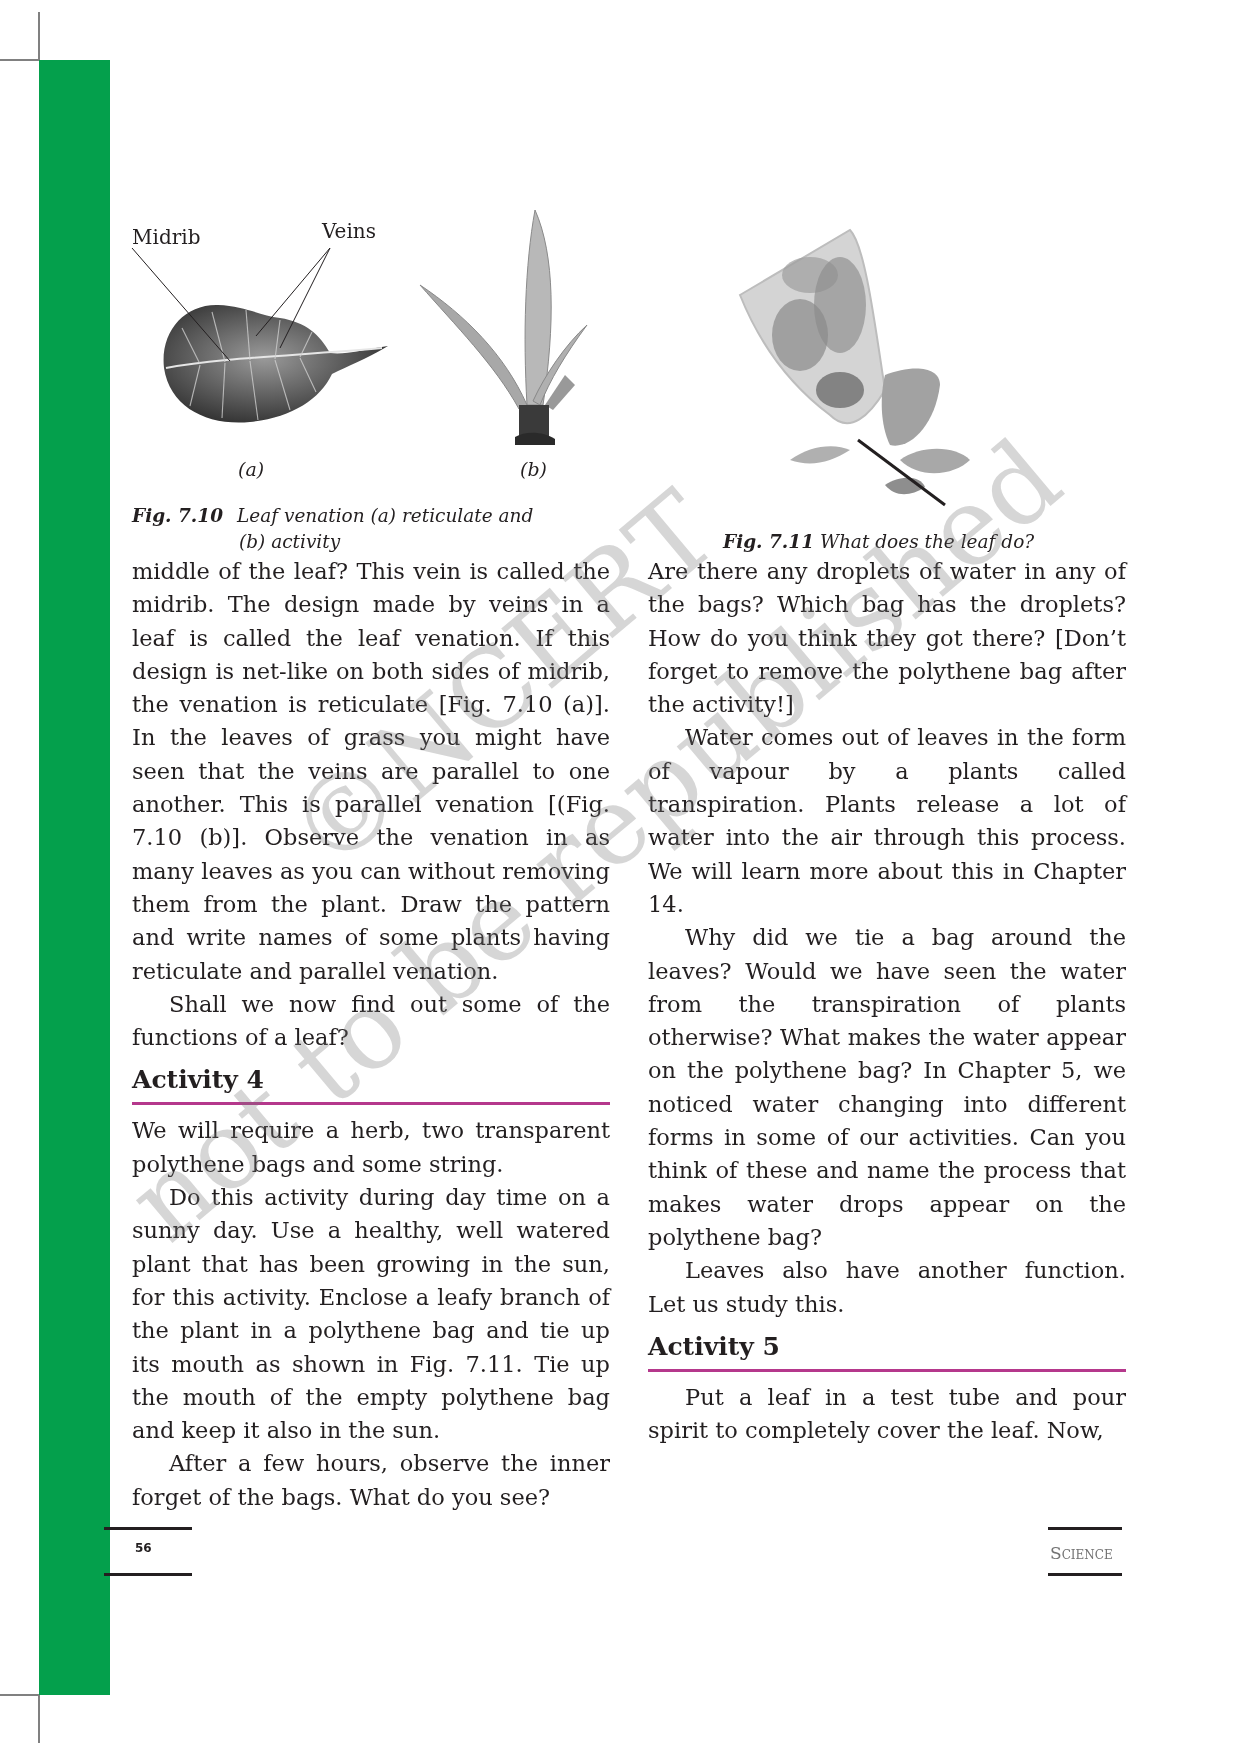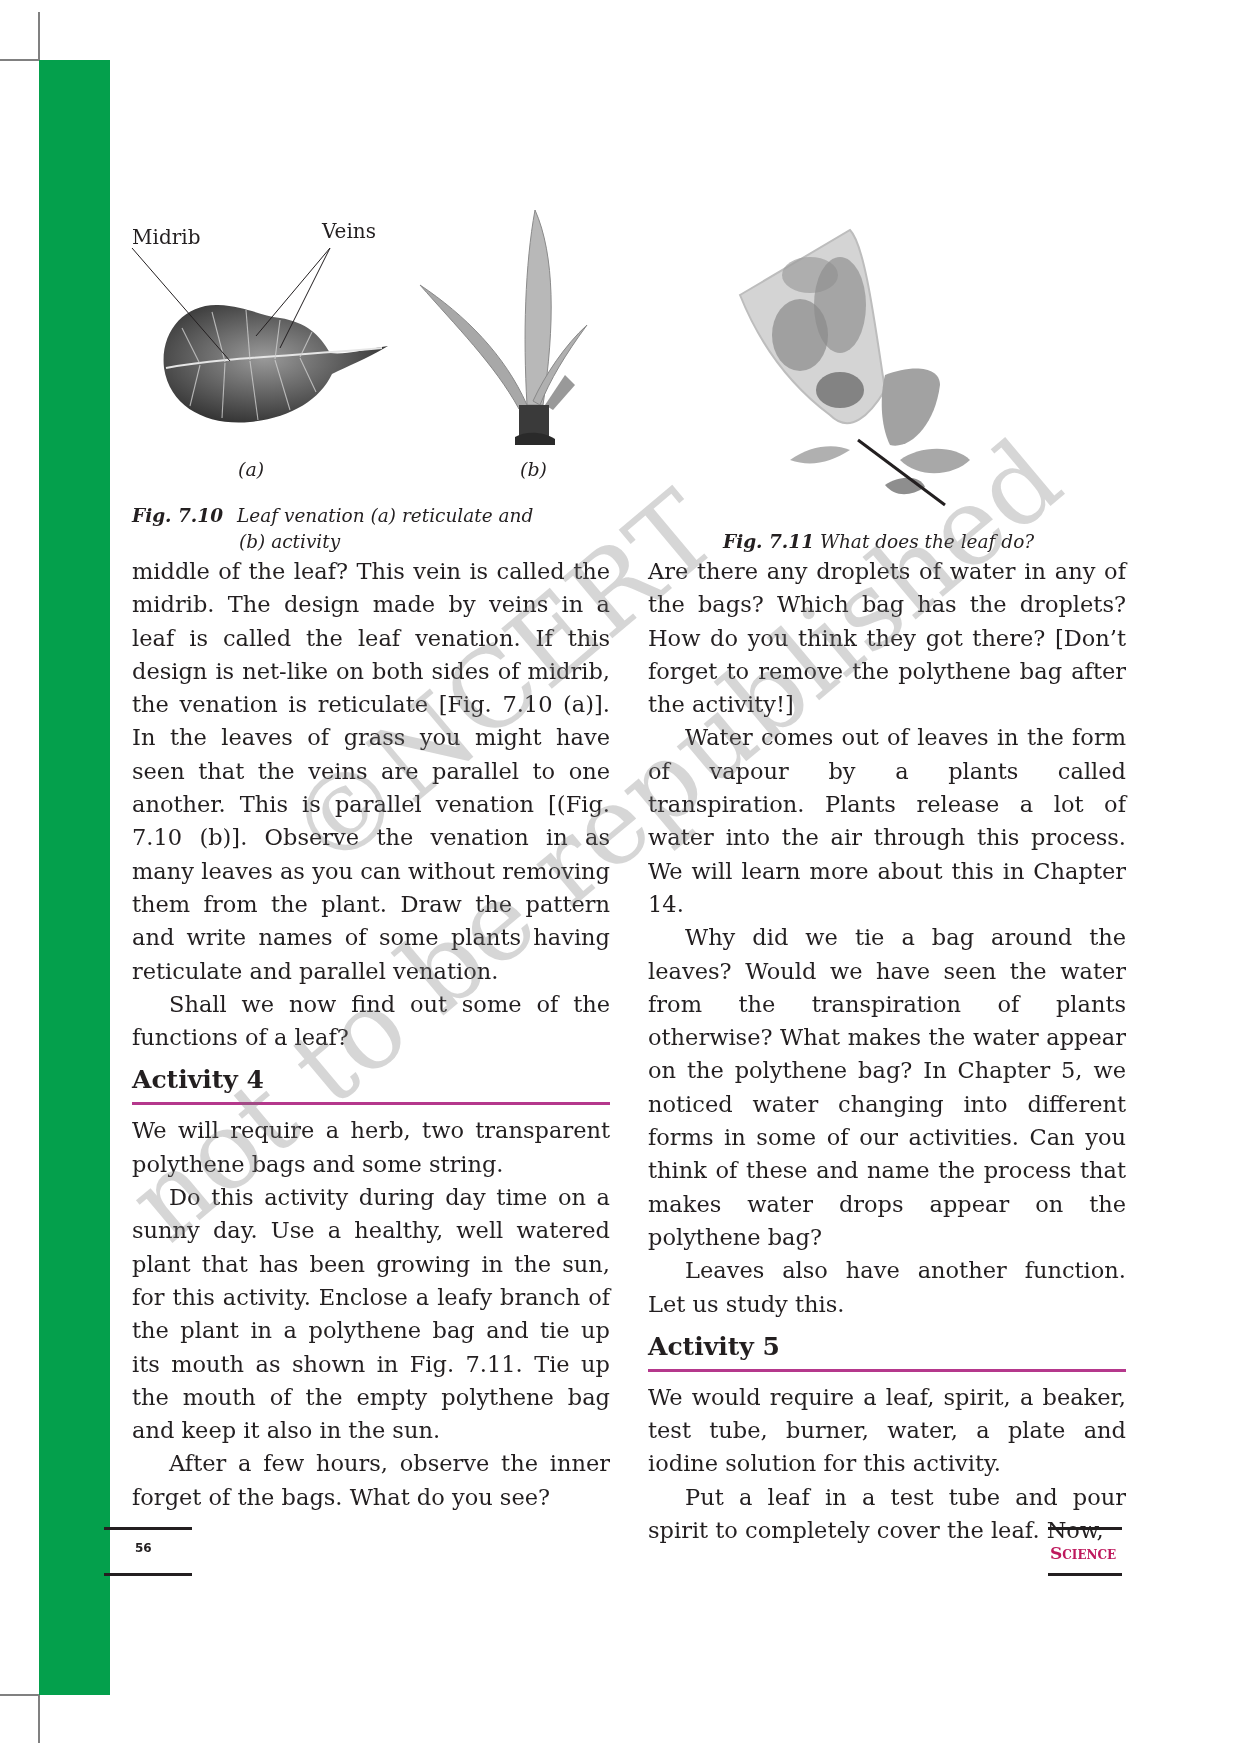--- a/index.html
+++ b/index.html
@@ -21,21 +21,21 @@
   .col p.indent { text-indent: 37px; }
   .col b { font-weight: normal; }
   .col-left { left: 132px; top: 555px; }
   .col-right { left: 648px; top: 555px; }
 
   .activity-h { font-size: 25px; font-weight: bold; margin: 8px 0 0 0; line-height: 36px; }
   .activity-rule { height: 3px; background: #b5388c; margin: 4px 0 9px 0; }
 
   .footer-rule { position: absolute; height: 3px; background: #231f20; }
   .page-num { position: absolute; left: 135px; top: 1541px; font-family: "DejaVu Sans", "Liberation Sans", sans-serif; font-weight: bold; font-size: 12px; }
-  .science { position: absolute; left: 1050px; top: 1543px; font-family: "DejaVu Serif", serif; font-weight: bold; font-size: 17px; color: #be185d; letter-spacing: 0; font-variant: small-caps; }
+  .science { position: absolute; left: 1050px; top: 1543px; font-family: "DejaVu Serif", serif; font-weight: normal; font-size: 17px; color: #737373; letter-spacing: 0; font-variant: small-caps; }
 
   .watermark { position: absolute; font-family: "DejaVu Serif", "Liberation Serif", serif; color: rgba(120,120,120,0.30); white-space: nowrap; transform-origin: left bottom; pointer-events: none; }
   .wm1 { left: 345px; top: 770px; font-size: 108px; transform: rotate(-40deg); }
   .wm2 { left: 185px; top: 1140px; font-size: 108px; transform: rotate(-40deg); }
 
   svg.fig { position: absolute; }
 </style>
 </head>
 <body>
 
@@ -122,21 +122,20 @@
   <p class="indent">After a few hours, observe the inner forget of the bags. What do you see?</p>
 </div>
 
 <div class="col col-right">
   <p>Are there any droplets of water in any of the bags? Which bag has the droplets? How do you think they got there? [Don’t forget to remove the polythene bag after the activity!]</p>
   <p class="indent"><span>Water comes out of leaves in the form of vapour by a plants called </span><b>transpiration</b><span>. Plants release a lot of water into the air through this process. We will learn more about this in Chapter 14.</span></p>
   <p class="indent">Why did we tie a bag around the leaves? Would we have seen the water from the transpiration of plants otherwise? What makes the water appear on the polythene bag? In Chapter 5, we noticed water changing into different forms in some of our activities. Can you think of these and name the process that makes water drops appear on the polythene bag?</p>
   <p class="indent">Leaves also have another function. Let us study this.</p>
   <div class="activity-h">Activity  5</div>
   <div class="activity-rule"></div>
-  <p>We would require a leaf, spirit, a beaker, test tube, burner, water, a plate and iodine solution for this activity.</p>
   <p class="indent">Put a leaf in a test tube and pour spirit to completely cover the leaf. Now,</p>
 </div>
 
 <div class="footer-rule" style="left:104px; top:1527px; width:88px;"></div>
 <div class="page-num">56</div>
 <div class="footer-rule" style="left:104px; top:1573px; width:88px;"></div>
 
 <div class="footer-rule" style="left:1048px; top:1527px; width:74px;"></div>
 <div class="science">Science</div>
 <div class="footer-rule" style="left:1048px; top:1573px; width:74px;"></div>

